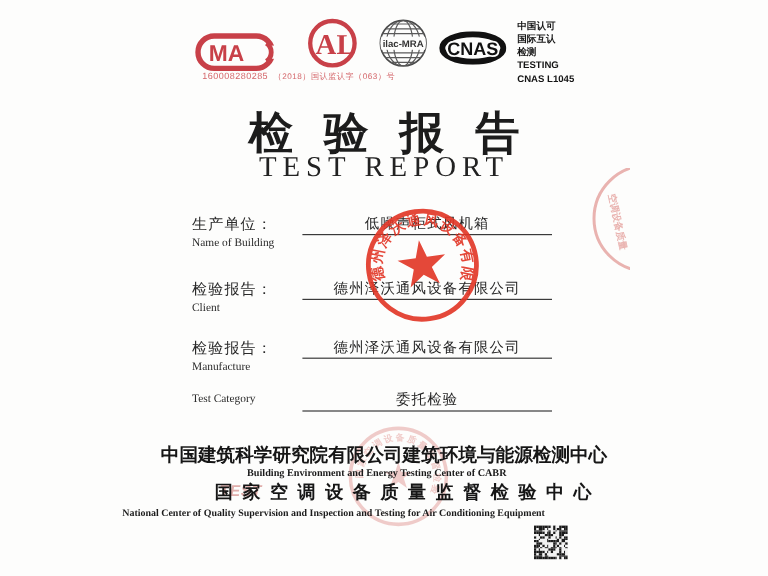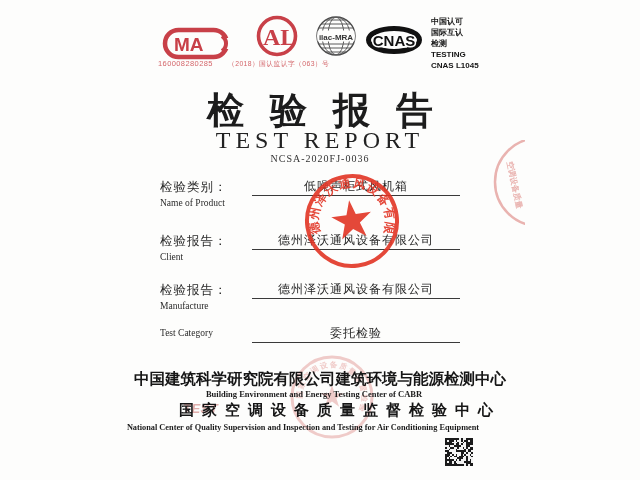--- a/index.html
+++ b/index.html
@@ -1,21 +1,21 @@
 <!DOCTYPE html>
 <html><head>
 <meta charset="utf-8">
 <style>
   html,body{margin:0;padding:0;background:#ffffff;}
   .canvas{position:relative;width:640px;height:480px;background:#fdfdfc;overflow:hidden;
           font-family:"Liberation Sans",sans-serif;color:#222;}
   .abs{position:absolute;}
 
   
-  .logo-caption{font-size:7.5px;color:#d4666a;letter-spacing:.4px;white-space:nowrap;}
+  .logo-caption{font-size:7.5px;color:#d4666a;text-align:center;letter-spacing:.4px;white-space:nowrap;}
   .accred{line-height:11px;font-size:8px;font-weight:bold;color:#151515;}
   .accred div{white-space:nowrap;}
 
   
   .title-cn{left:0;top:86px;width:640px;text-align:center;font-size:37px;font-weight:bold;
             letter-spacing:26px;padding-left:26px;box-sizing:border-box;color:#1c1c1c;}
   .title-en{left:0;top:127px;width:640px;text-align:center;font-size:24px;letter-spacing:5px;
             color:#222;font-family:"Liberation Serif",serif;}
   .report-no{left:0;top:153px;width:640px;text-align:center;font-size:10px;letter-spacing:1px;
              color:#333;font-family:"Liberation Serif",serif;}
@@ -33,21 +33,21 @@
   .stamp-bottom{left:286px;top:351px;opacity:.5;}
   .stamp-edge{left:479px;top:140px;width:46px;height:85px;overflow:hidden;opacity:.75;}
 
   
   .org-cn{left:0;top:369px;width:640px;text-align:center;font-size:15.5px;font-weight:bold;color:#161616;}
   .org-en{left:0;top:389px;width:628px;text-align:center;font-size:8.5px;font-weight:bold;
           font-family:"Liberation Serif",serif;color:#1b1b1b;}
   .center-cn{left:0;top:401px;width:640px;text-align:center;font-size:15px;font-weight:bold;
              letter-spacing:8px;padding-left:40px;box-sizing:border-box;color:#161616;}
   .center-en{left:0;top:423px;width:556px;text-align:center;font-size:8.3px;font-weight:bold;
-             font-family:"Liberation Serif",serif;color:#1b1b1b;padding-left:25px;}
+             font-family:"Liberation Serif",serif;color:#1b1b1b;}
   .ncsa-wm{left:183px;top:401px;font-size:13px;font-weight:bold;font-style:italic;
            color:#e0aeab;letter-spacing:0.5px;}
 
   
   .qr{left:445px;top:438px;width:28px;height:28px;display:grid;
       grid-template-columns:repeat(16,1fr);grid-template-rows:repeat(16,1fr);background:#f2f2f2;}
 </style>
 </head>
 <body>
 
@@ -99,25 +99,24 @@
   <div class="abs accred" style="left:431px;top:16px;">
     <div>中国认可</div>
     <div>国际互认</div>
     <div>检测</div>
     <div>TESTING</div>
     <div>CNAS L1045</div>
   </div>
 
   <div class="abs title-en">TEST REPORT</div>
   <div class="abs title-cn">检验报告</div>
-  <div class="abs report-no">NCSA-2020FJ-0036</div>
 
   <div class="abs field" style="top:179px;">
-    <div class="flabel-cn">检验类别：</div>
-    <div class="flabel-en">Name of Product</div>
+    <div class="flabel-cn">生产单位：</div>
+    <div class="flabel-en">Name of Building</div>
     <div class="fline">低噪声柜式风机箱</div>
   </div>
   <div class="abs field" style="top:233px;">
     <div class="flabel-cn">检验报告：</div>
     <div class="flabel-en">Client</div>
     <div class="fline">德州泽沃通风设备有限公司</div>
   </div>
   <div class="abs field" style="top:282px;">
     <div class="flabel-cn">检验报告：</div>
     <div class="flabel-en">Manufacture</div>

